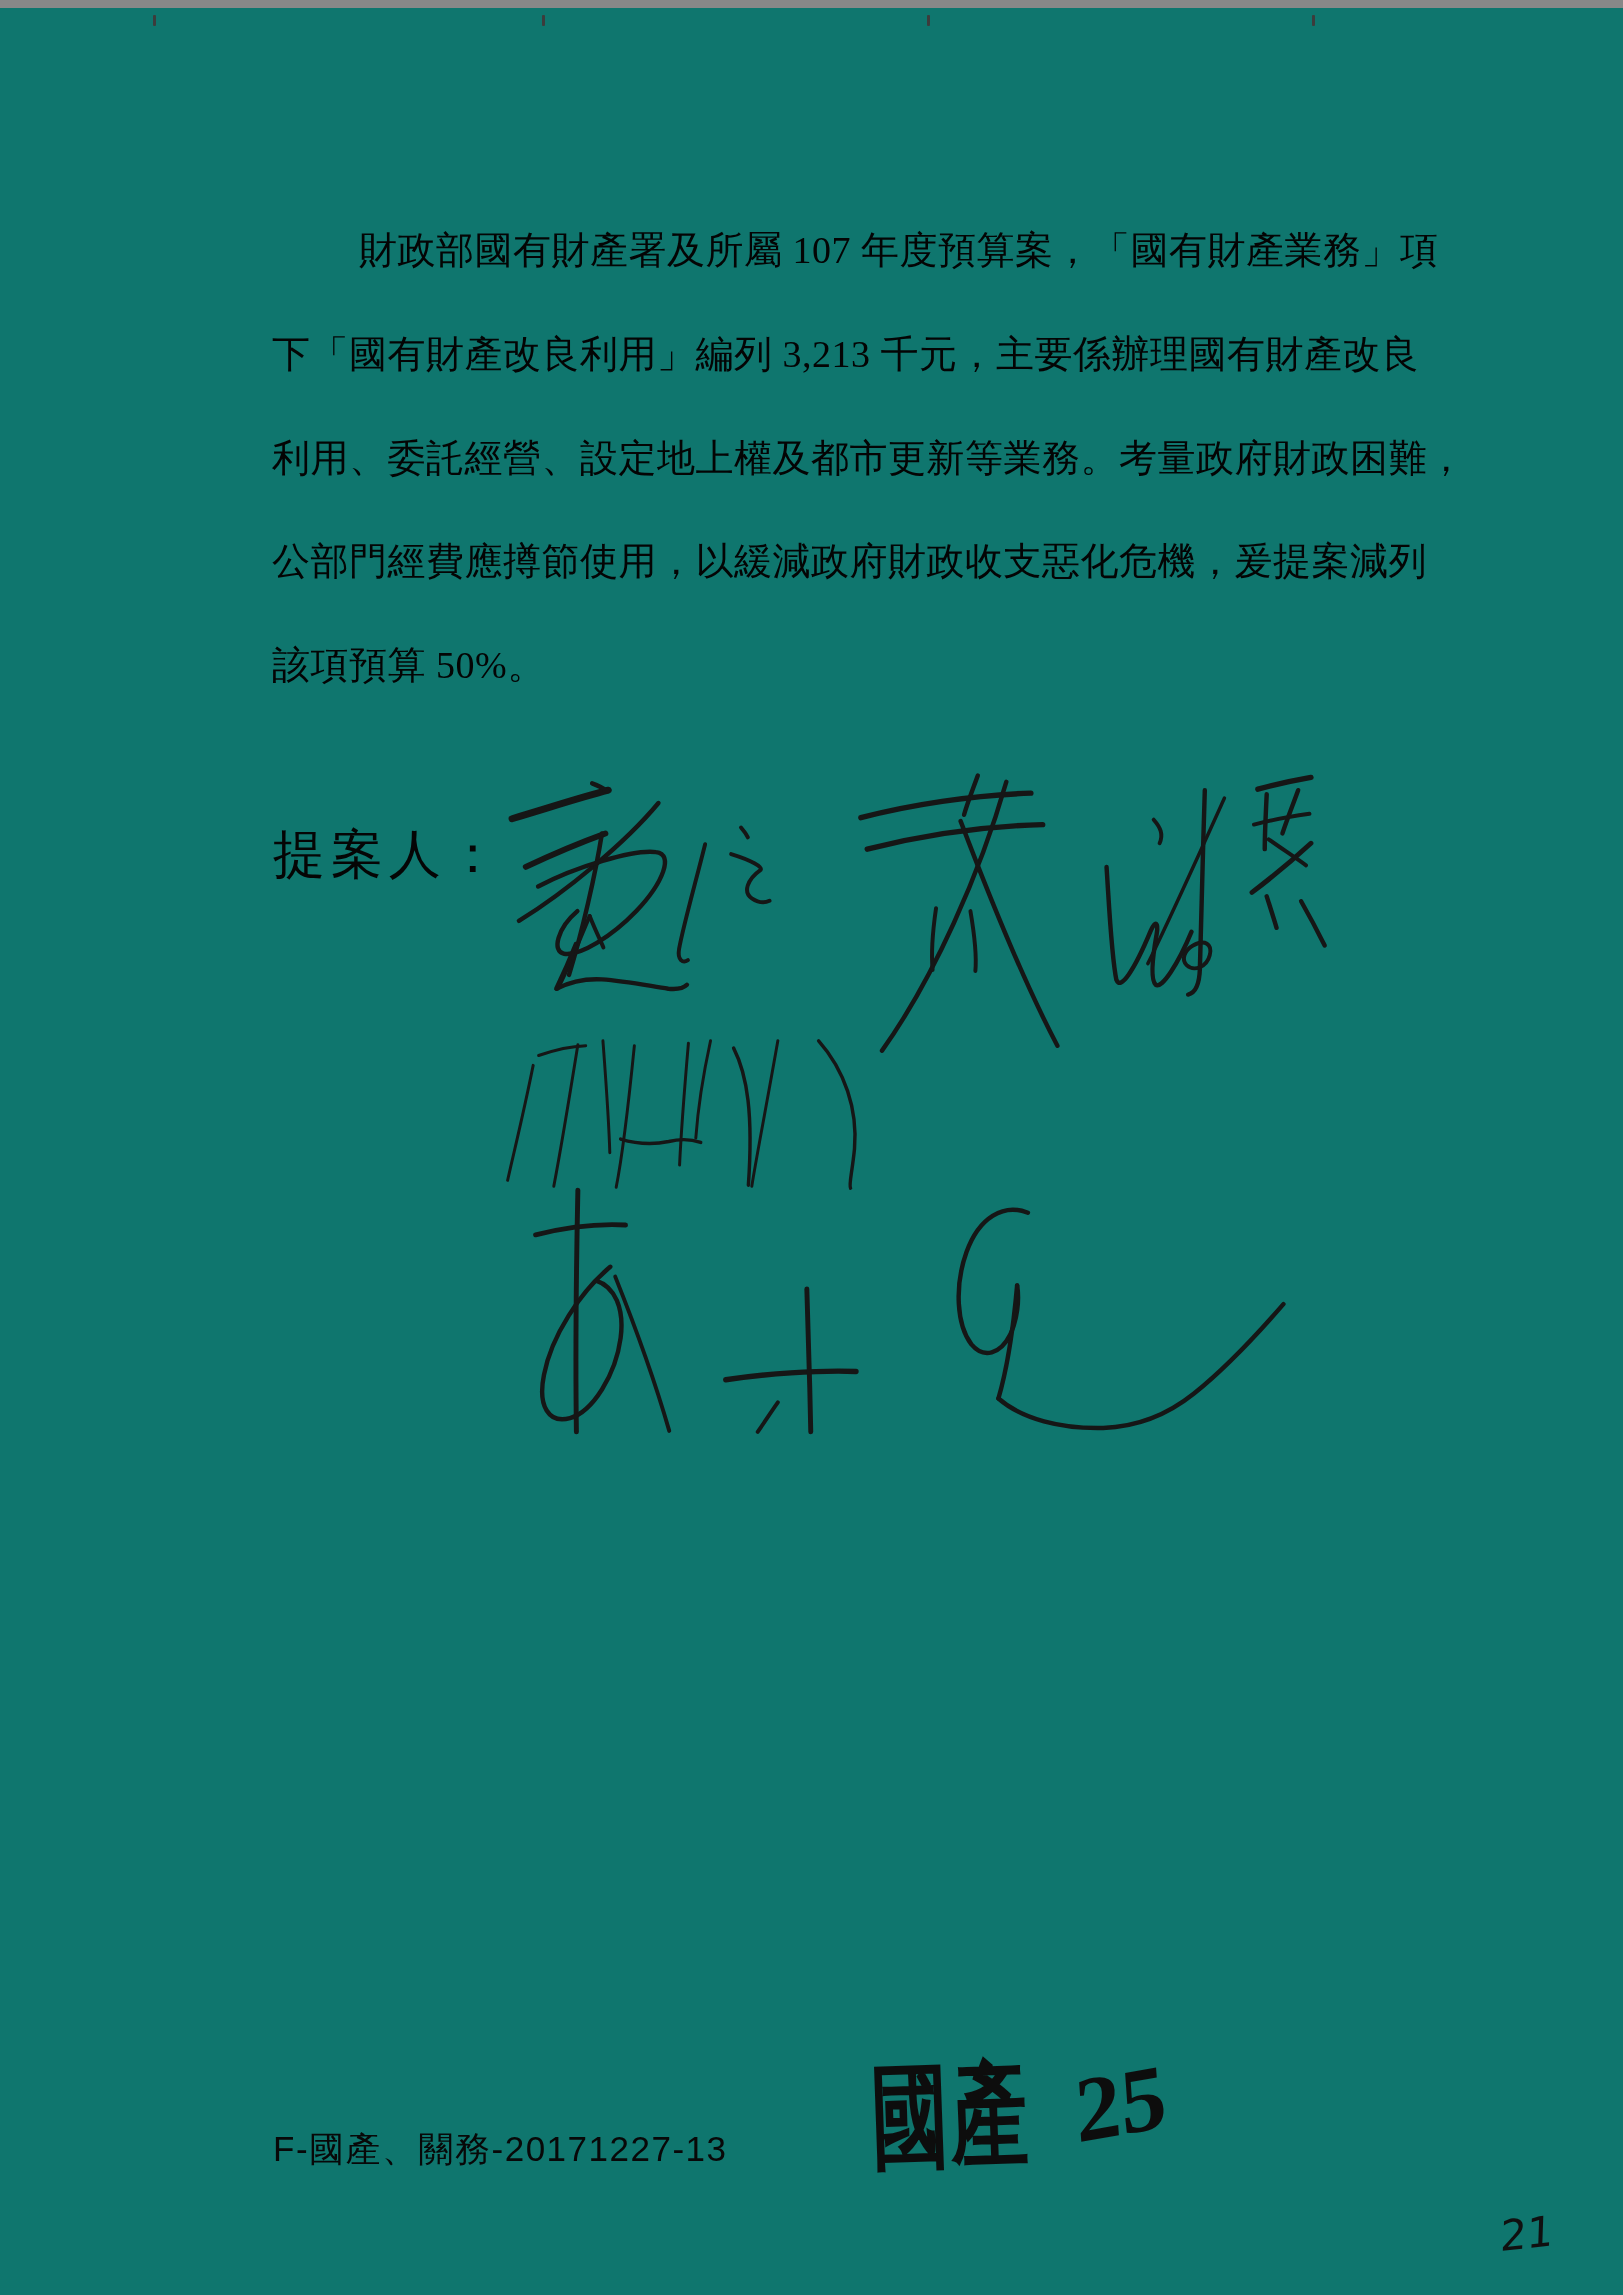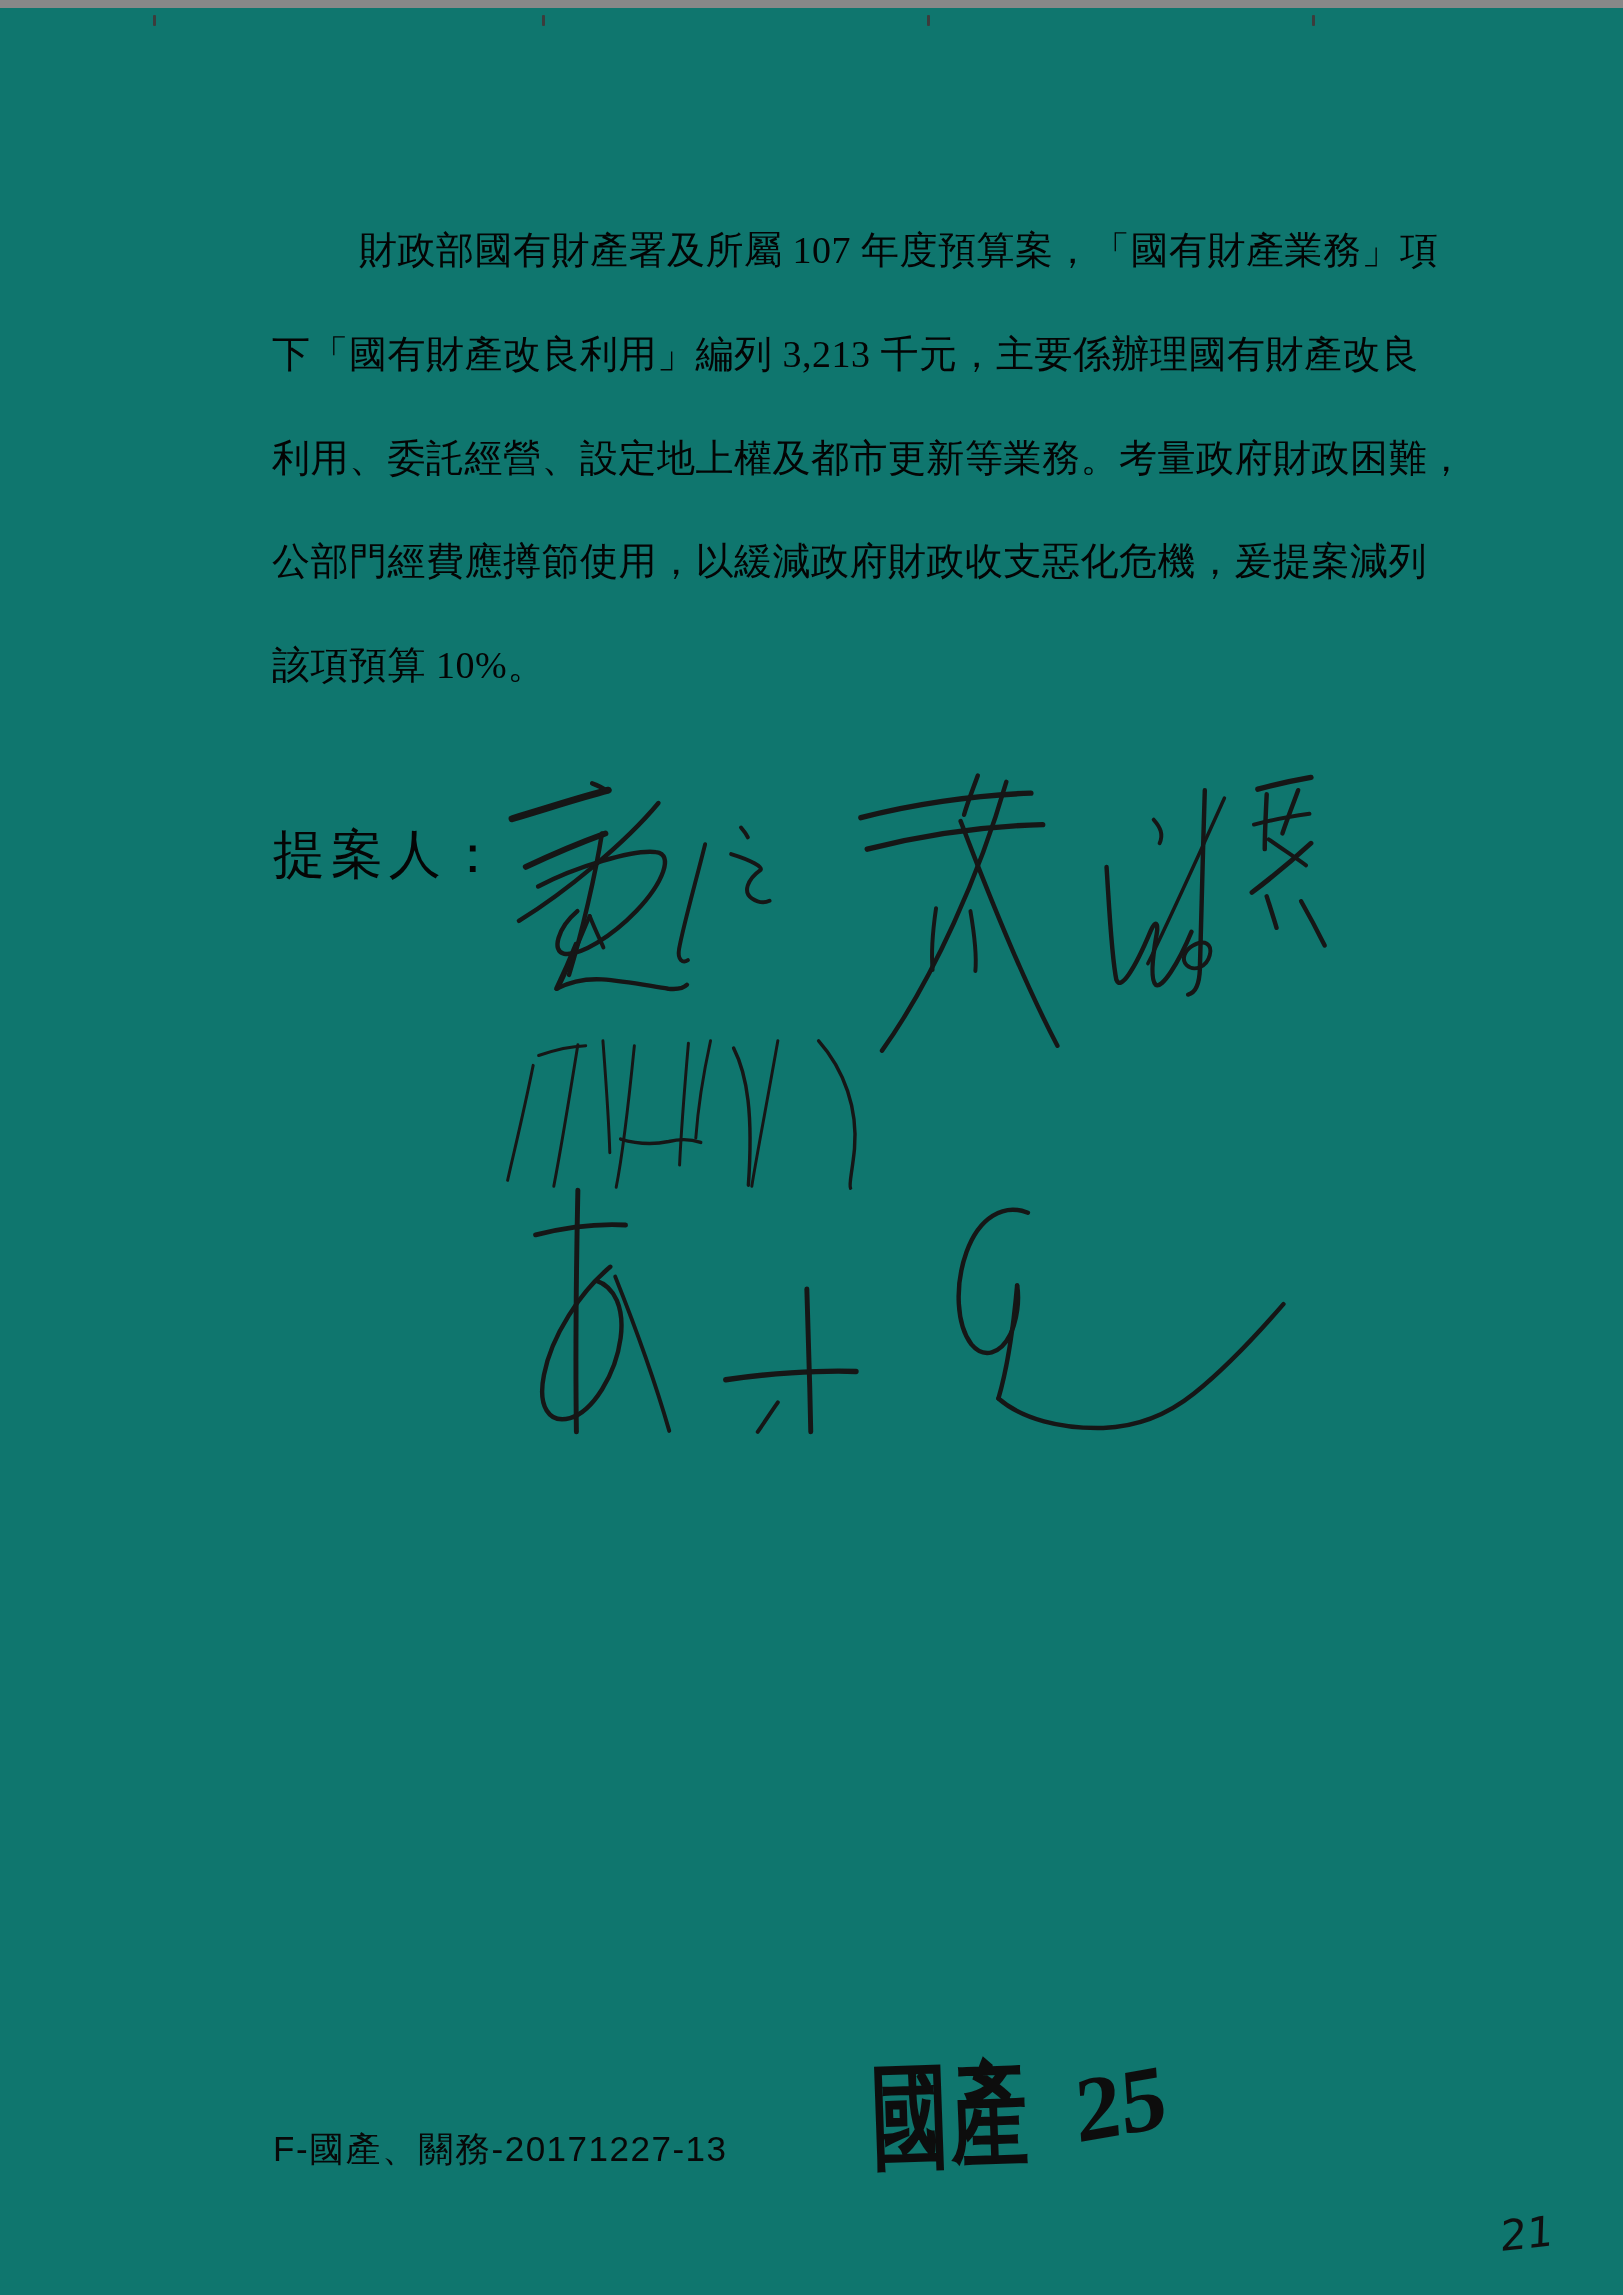--- a/index.html
+++ b/index.html
@@ -121,21 +121,21 @@
 
   <span class="tick t1"></span>
   <span class="tick t2"></span>
   <span class="tick t3"></span>
   <span class="tick t4"></span>
 
   <div class="bodyline l1">財政部國有財產署及所屬 107 年度預算案，「國有財產業務」項</div>
   <div class="bodyline l2">下「國有財產改良利用」編列 3,213 千元，主要係辦理國有財產改良</div>
   <div class="bodyline l4">公部門經費應撙節使用，以緩減政府財政收支惡化危機，爰提案減列</div>
   <div class="bodyline l3">利用、委託經營、設定地上權及都市更新等業務。考量政府財政困難，</div>
-  <div class="bodyline l5">該項預算 10%。</div>
+  <div class="bodyline l5">該項預算 50%。</div>
 
   <div class="proposer-label">提案人：</div>
 
   <svg class="ink-svg" viewBox="0 0 3303 4671" aria-hidden="true">
 
     <g>
       <path d="M1042,1650 C1110,1630 1180,1607 1238,1592" stroke-width="14"></path>
       <path d="M1205,1578 C1216,1582 1228,1588 1236,1594" stroke-width="9"></path>
       <path d="M1340,1618 C1272,1700 1150,1800 1056,1858" stroke-width="9"></path>
       <path d="M1070,1748 C1125,1722 1185,1697 1232,1680" stroke-width="12"></path>

